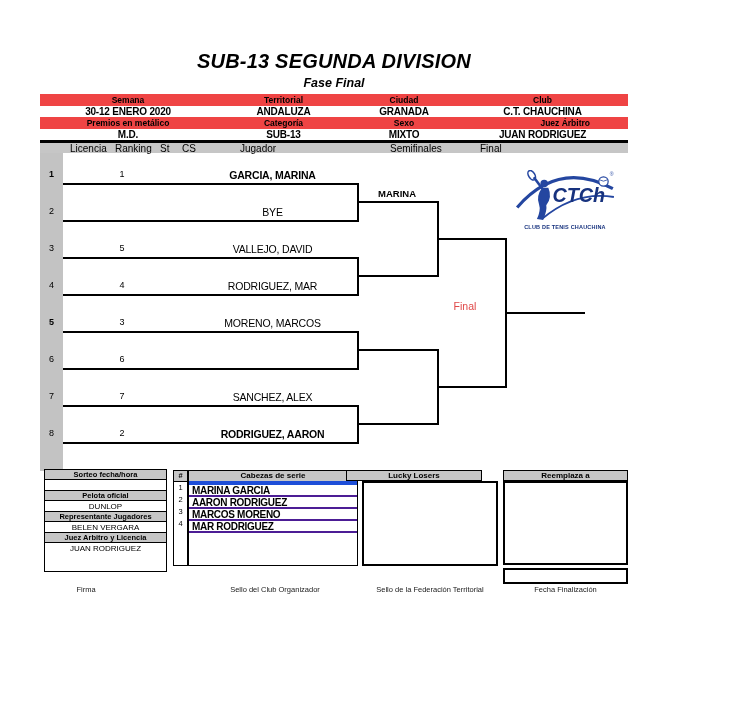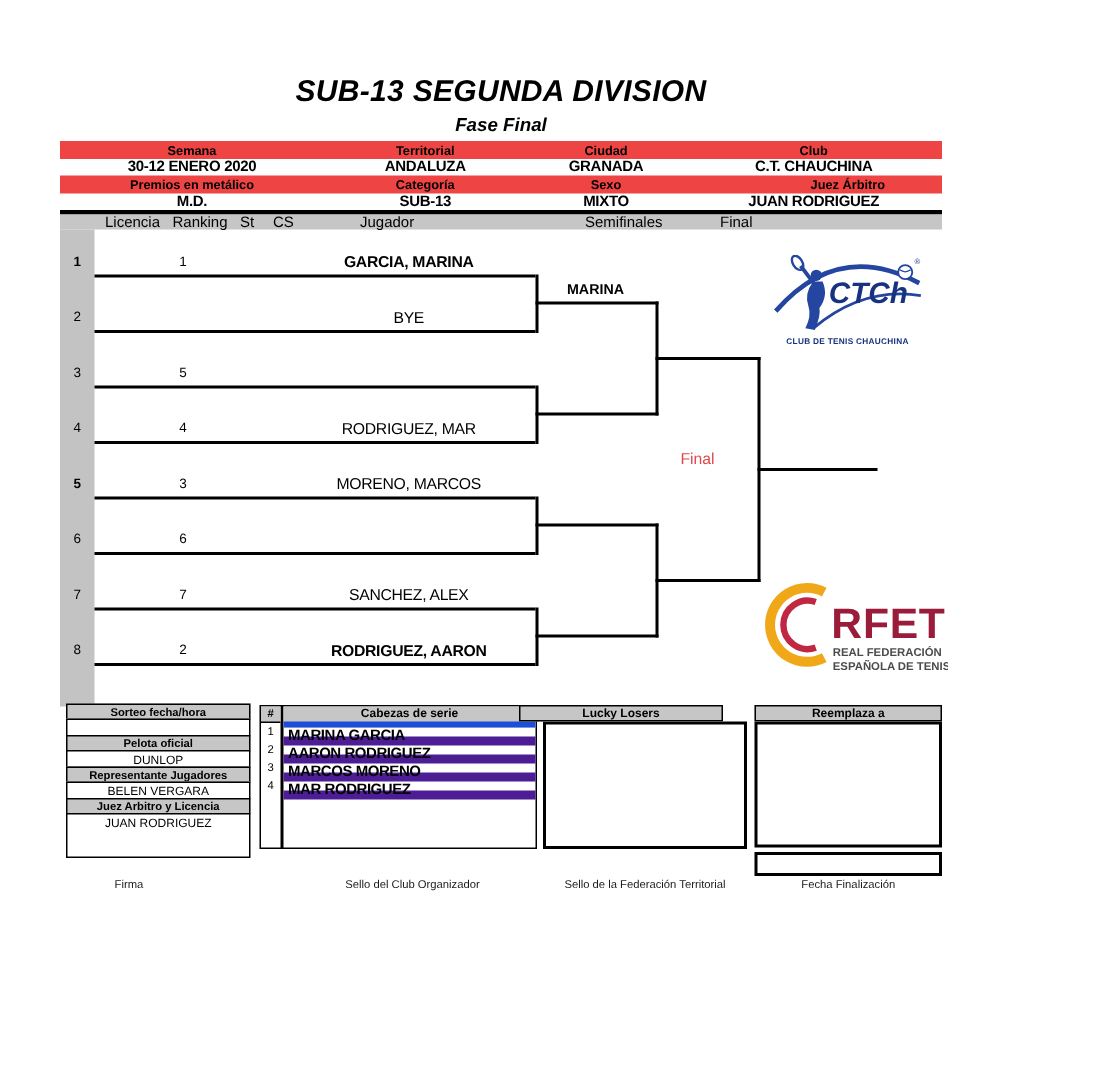--- a/index.html
+++ b/index.html
@@ -46,21 +46,21 @@
   .lb .h{height:11px;background:#c6c6c6;font-size:7.5px;font-weight:bold;line-height:10px;}
   .lb .v{height:12px;background:#fff;font-size:8px;line-height:11px;}
   .lb .v.tall{height:30px;line-height:11px;}
   .hashcol{left:173px;top:470px;width:15px;height:96px;border:1.5px solid #000;box-sizing:border-box;}
   .hashcol .h{height:10px;background:#c6c6c6;border-bottom:1px solid #000;font-size:7.5px;font-weight:bold;
               text-align:center;line-height:10px;}
   .hashcol .n{height:12px;font-size:7.5px;text-align:center;line-height:12px;}
   .seedbox{left:188px;top:470px;width:170px;height:96px;border:1.5px solid #000;box-sizing:border-box;}
   .seedbox .h{height:10px;background:#c6c6c6;border-bottom:4px solid #1d4ed8;font-size:8px;font-weight:bold;
               text-align:center;line-height:10px;}
-  .seedbox .s{height:12px;border-bottom:6px solid #4c1d95;font-size:10px;font-weight:bold;letter-spacing:-.3px;
+  .seedbox .s{height:12px;border-bottom:2px solid #4c1d95;font-size:10px;font-weight:bold;letter-spacing:-.3px;
               line-height:11px;padding-left:3px;box-sizing:border-box;}
   .bigbox-h{top:470px;height:11px;background:#c6c6c6;border:1.5px solid #000;box-sizing:border-box;
             font-size:8px;font-weight:bold;text-align:center;line-height:9px;}
   .bigbox{top:481px;border:2px solid #000;box-sizing:border-box;background:#fff;}
   .siglbl{top:585px;font-size:7.5px;text-align:center;color:#1a1a1a;}
 </style>
 </head>
 <body>
 
 <div class="sheet">
@@ -121,20 +121,21 @@
   <div class="rank" style="top:206px;"></div>
   <div class="rank" style="top:243px;">5</div>
   <div class="rank" style="top:280px;">4</div>
   <div class="rank" style="top:317px;">3</div>
   <div class="rank" style="top:354px;">6</div>
   <div class="rank" style="top:391px;">7</div>
   <div class="rank" style="top:428px;">2</div>
 
   <div class="pname b" style="top:169px;">GARCIA, MARINA</div>
   <div class="pname" style="top:206px;">BYE</div>
+  <div class="pname" style="top:243px;">VALLEJO, DAVID</div>
   <div class="pname" style="top:280px;">RODRIGUEZ, MAR</div>
   <div class="pname" style="top:317px;">MORENO, MARCOS</div>
   <div class="pname" style="top:391px;">SANCHEZ, ALEX</div>
   <div class="pname b" style="top:428px;">RODRIGUEZ, AARON</div>
 
   <div class="ln" style="left:63px;top:183px;width:294px;height:2px;"></div>
   <div class="ln" style="left:63px;top:220px;width:294px;height:2px;"></div>
   <div class="ln" style="left:63px;top:257px;width:294px;height:2px;"></div>
   <div class="ln" style="left:63px;top:294px;width:294px;height:2px;"></div>
   <div class="ln" style="left:63px;top:331px;width:294px;height:2px;"></div>
@@ -172,29 +173,20 @@
       <path d="M 29 19 L 20 7" stroke="#2446a0" stroke-width="2.5" fill="none"></path>
       <ellipse cx="18" cy="5" rx="3" ry="5" transform="rotate(-32 18 5)" fill="none" stroke="#2446a0" stroke-width="1.5"></ellipse>
       <circle cx="87" cy="11" r="4.5" fill="#ffffff" stroke="#2446a0" stroke-width="1.2"></circle>
       <path d="M 83.5 9.5 q 3.5 2.5 7 0" stroke="#2446a0" stroke-width="0.8" fill="none"></path>
       <text x="38" y="31" font-size="19" font-weight="bold" font-style="italic" fill="#17327e" font-family="Liberation Sans, sans-serif">CTCh</text>
       <text x="93" y="6" font-size="5" fill="#2446a0" font-family="Liberation Sans, sans-serif">®</text>
     </svg>
     <div class="ctch-tag">CLUB DE TENIS CHAUCHINA</div>
   </div>
 
-  <div class="abs rfet">
-    <svg width="128" height="72" viewBox="0 0 135 75">
-      <path d="M 48 13 A 26 26 0 1 0 48 59" stroke="#f0a818" stroke-width="7" fill="none"></path>
-      <path d="M 42 20 A 17 17 0 1 0 42 52" stroke="#bf2742" stroke-width="4.5" fill="none"></path>
-      <text x="53" y="45" font-size="30" font-weight="bold" letter-spacing="0.5" fill="#9b1b3a" font-family="Liberation Sans, sans-serif">RFET</text>
-      <text x="54" y="58" font-size="8" font-weight="bold" fill="#4b4b4d" font-family="Liberation Sans, sans-serif">REAL FEDERACIÓN</text>
-      <text x="54" y="68" font-size="8" font-weight="bold" fill="#4b4b4d" font-family="Liberation Sans, sans-serif">ESPAÑOLA DE TENIS</text>
-    </svg>
-  </div>
 
   <div class="abs lb">
     <div class="h">Sorteo fecha/hora</div>
     <div class="v"></div>
     <div class="h">Pelota oficial</div>
     <div class="v">DUNLOP</div>
     <div class="h">Representante Jugadores</div>
     <div class="v">BELEN VERGARA</div>
     <div class="h">Juez Arbitro y Licencia</div>
     <div class="v tall">JUAN RODRIGUEZ</div>

